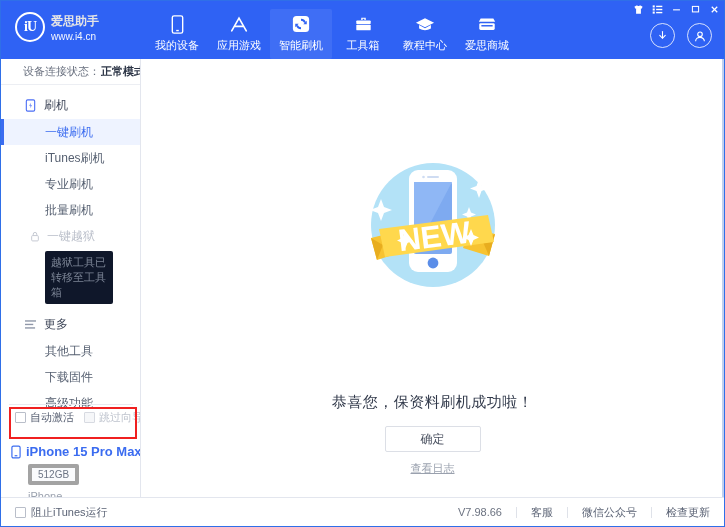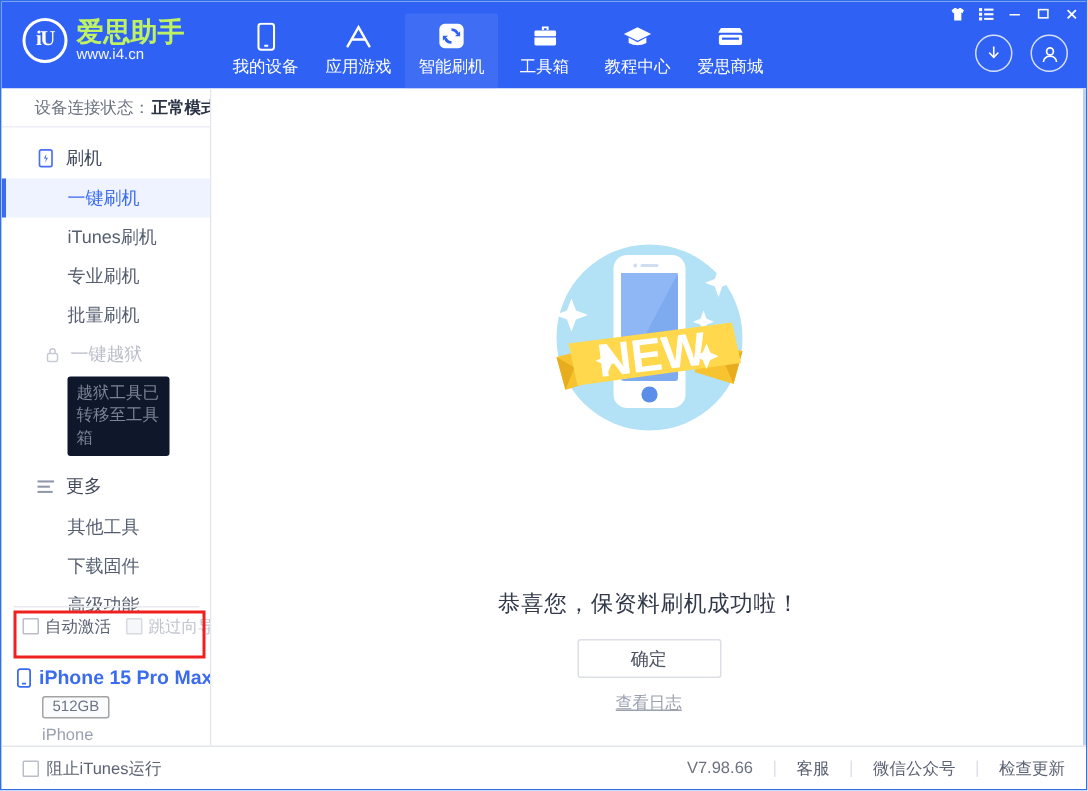--- a/index.html
+++ b/index.html
@@ -48,21 +48,21 @@
   .logo-mark {
     width: 30px; height: 30px; border-radius: 50%;
     border: 2px solid #ffffff;
     display: flex; align-items: center; justify-content: center;
     color: #ffffff; font-size: 14px; font-weight: bold;
     font-family: "Liberation Serif", serif;
     letter-spacing: -1px;
   }
   .logo-text { display: flex; flex-direction: column; justify-content: center; }
   .logo-name {
-    color: #bef264; font-size: 18px; font-weight: bold;
+    color: #e5e5e5; font-size: 12px; font-weight: bold;
     letter-spacing: 0px; line-height: 19px;
     white-space: nowrap;
   }
   .logo-url {
     color: #ffffff; font-size: 10px; line-height: 11px;
     opacity: .95;
   }
 
   .nav {
     position: absolute; left: 145px; top: 8px;
@@ -211,21 +211,21 @@
   }
   .device-name {
     display: flex; align-items: center; gap: 5px;
     color: #3b6cf0; font-size: 13px; font-weight: bold;
     white-space: nowrap;
   }
   .dev-ico { width: 11px; height: 15px; display:flex;align-items:center;justify-content:center; color:#3b6cf0;}
   .dev-cap {
     margin: 5px 0 0 17px;
     display: inline-block;
-    border: 1px solid #a3a3a3;
+    border: 4px solid #a3a3a3;
     border-radius: 2px;
     padding: 1px 6px;
     font-size: 10px;
     color: #6d7585;
     background: #fafbfd;
   }
   .dev-type {
     margin: 5px 0 0 17px;
     font-size: 11px; color: #9aa1ae;
   }

